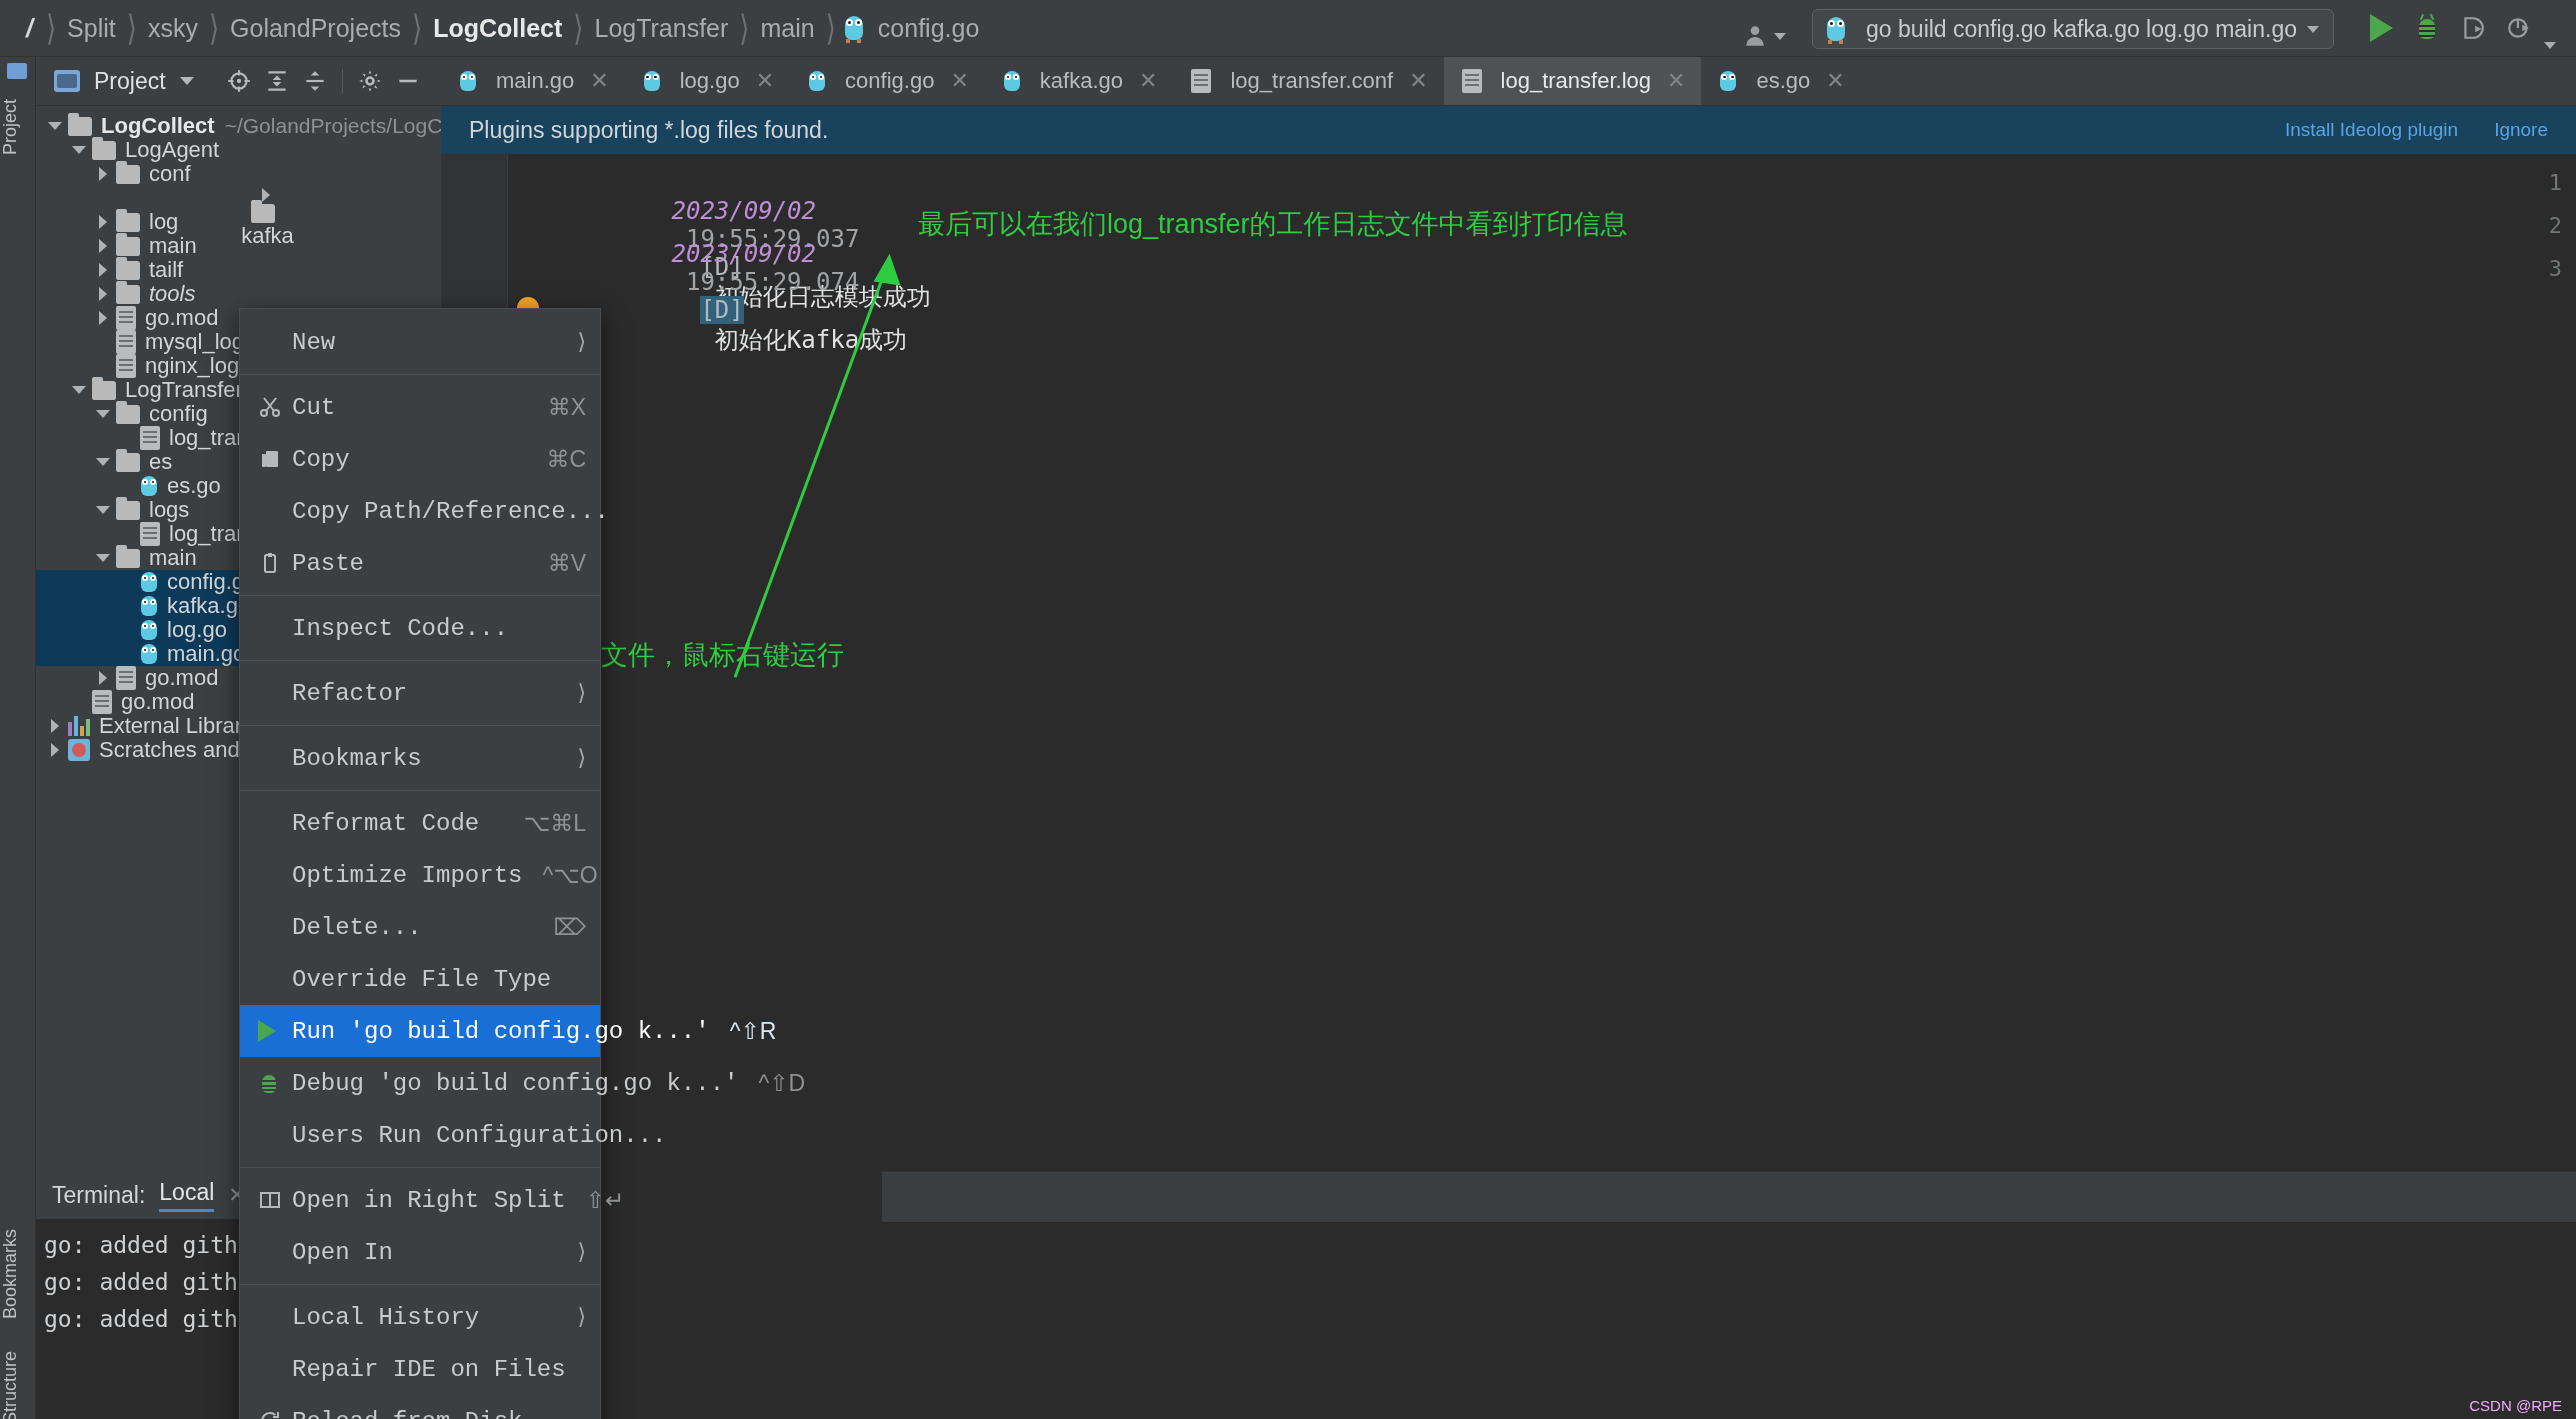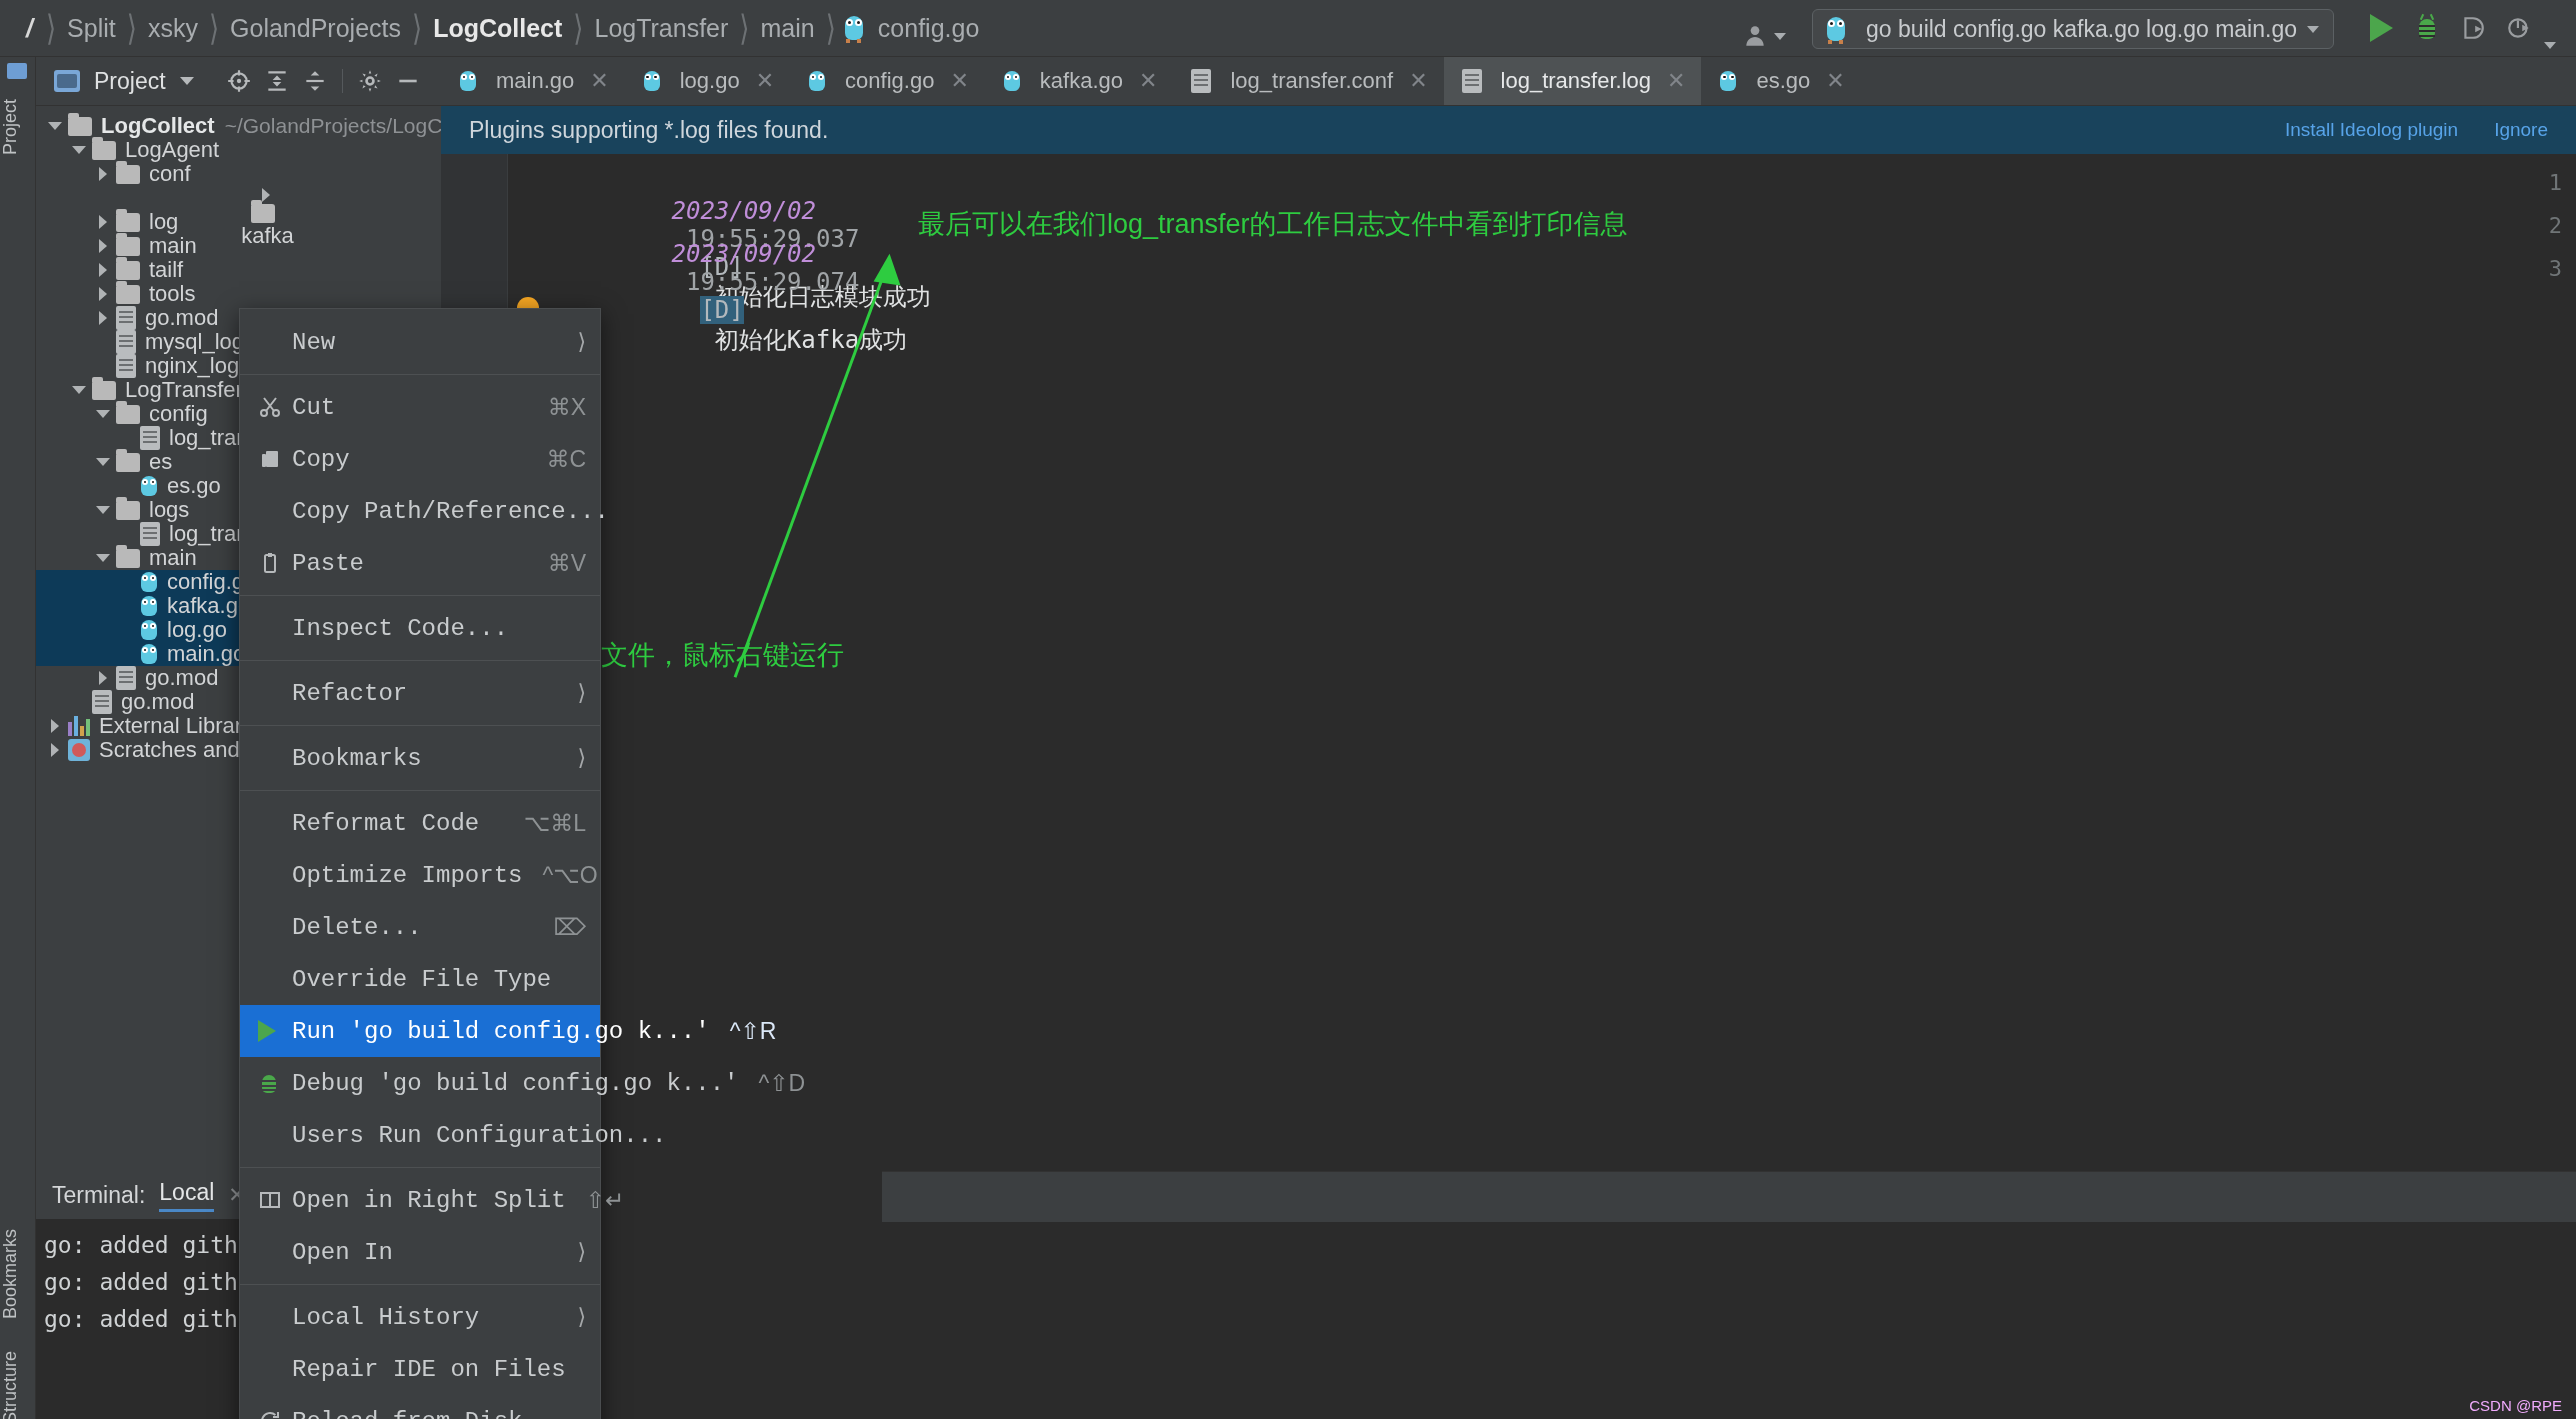--- a/index.html
+++ b/index.html
@@ -444,21 +444,21 @@
             <span class="fld"></span>
             <span class="tname">main</span>
           </div>
           <div class="trow" style="padding-left: 58px;">
             <span class="arrow collapsed">
               <i></i>
             </span>
             <span class="fld"></span>
             <span class="tname">tailf</span>
           </div>
-          <div class="trow" style="padding-left: 58px;">
+          <div class="trow" style="padding-left: 58px; font-style: italic;">
             <span class="arrow collapsed">
               <i></i>
             </span>
             <span class="fld"></span>
             <span class="tname">tools</span>
           </div>
           <div class="trow" style="padding-left: 58px;">
             <span class="arrow collapsed">
               <i></i>
             </span>

